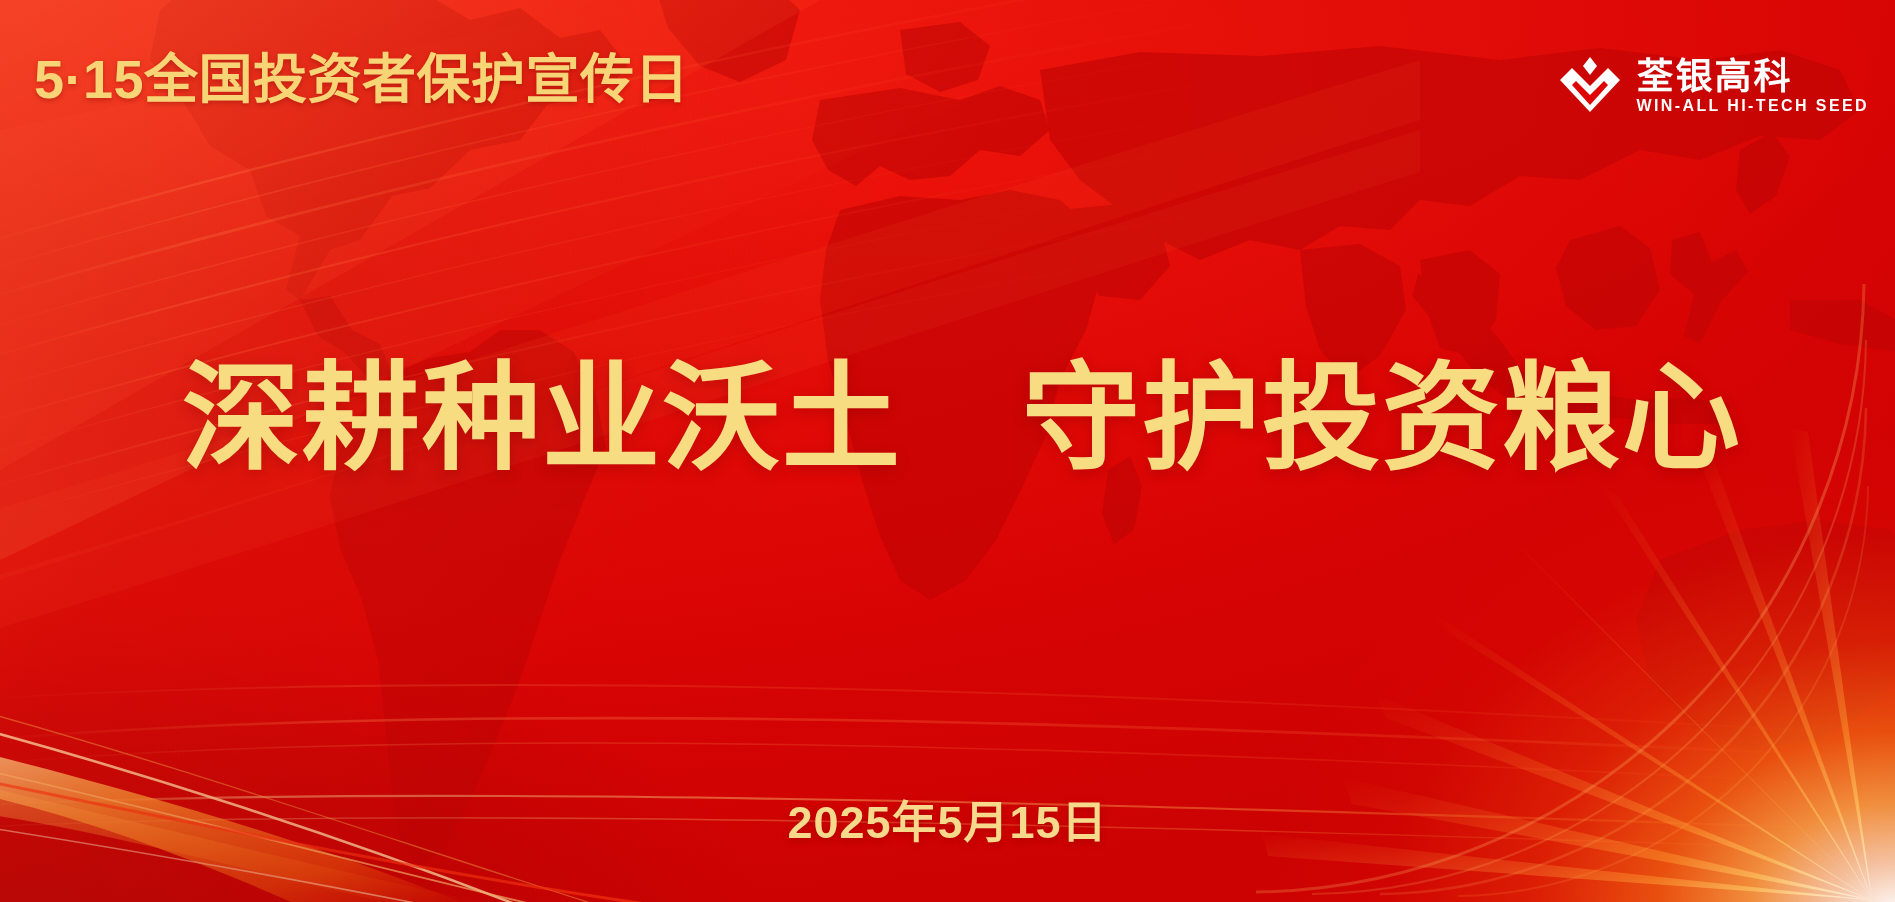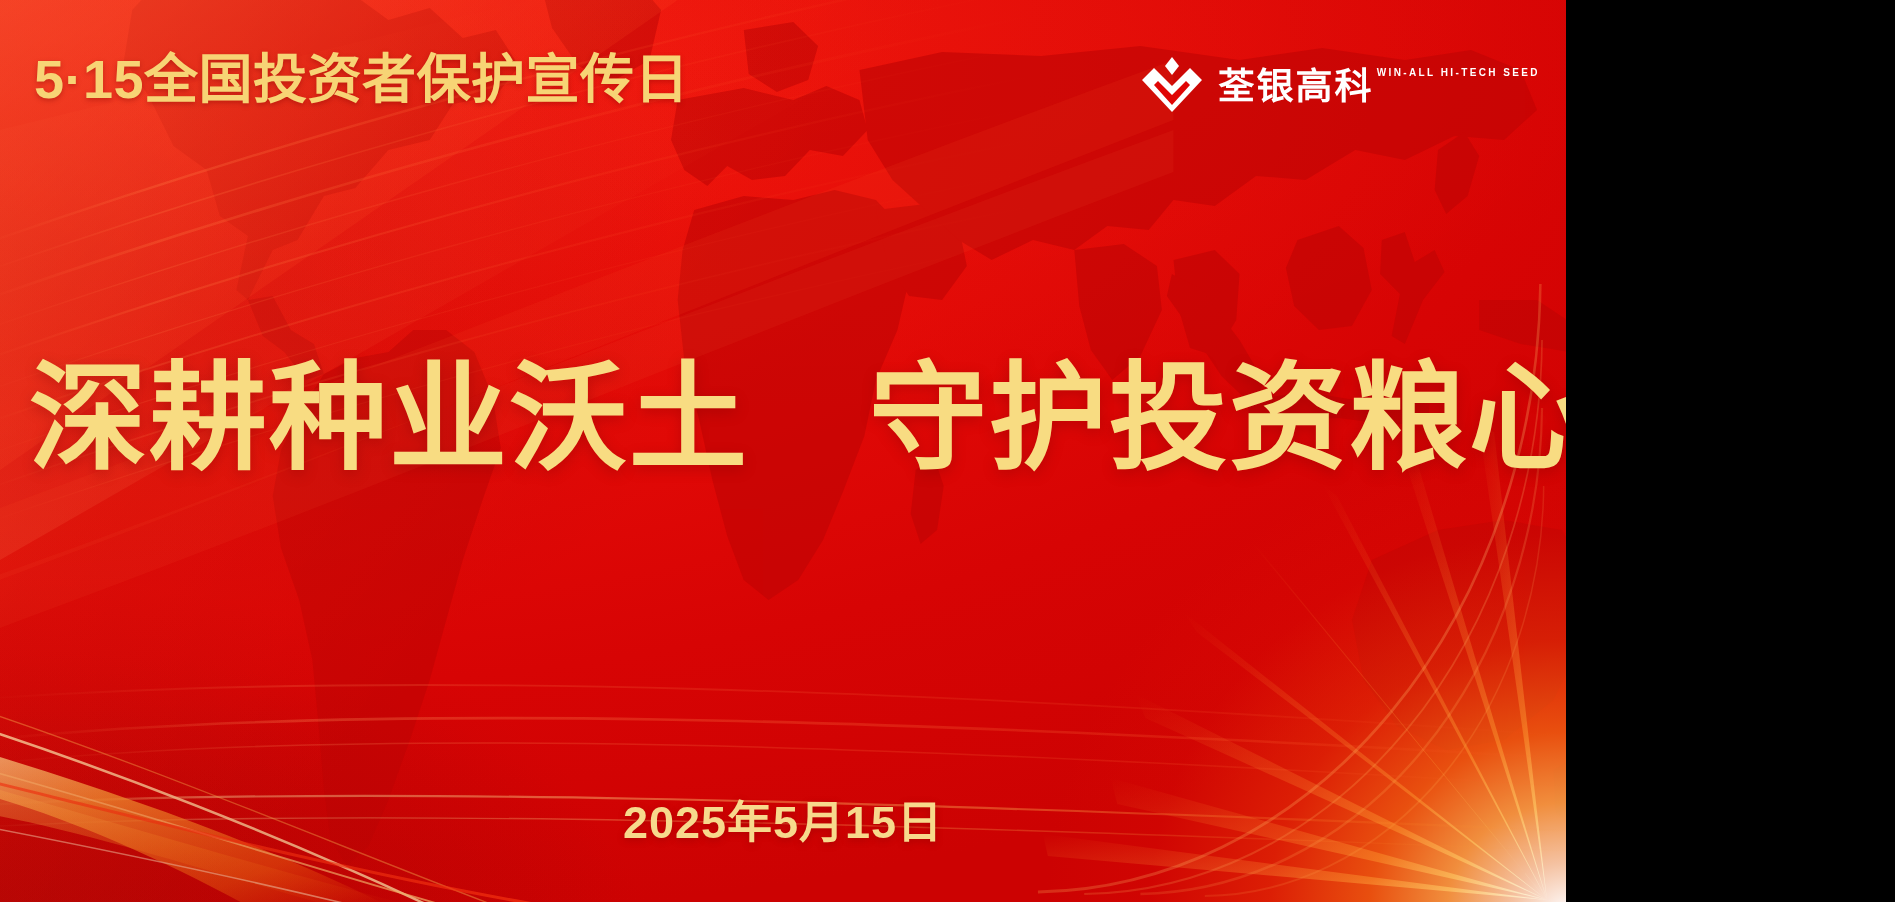--- a/index.html
+++ b/index.html
@@ -7,21 +7,21 @@
     margin: 0;
     padding: 0;
     background: #000;
   }
   body {
     font-family: "Liberation Sans", "DejaVu Sans", sans-serif;
   }
 
   #poster {
     position: relative;
-    width: 1566px;
+    width: 1895px;
     height: 902px;
     overflow: hidden;
     background: #e00505;
     user-select: none;
   }
 
   
   .bg-layer {
     position: absolute;
     inset: 0;
@@ -93,34 +93,34 @@
     top: 52px;
     display: flex;
     align-items: center;
     gap: 14px;
     height: 68px;
   }
   .brand-mark { width: 64px; height: 62px; flex: none; }
   .brand-mark svg { width: 100%; height: 100%; display: block; }
   .brand-text {
     display: flex;
-    flex-direction: row;
+    flex-direction: column;
     justify-content: center;
     gap: 3px;
   }
   .brand-cn {
     font-size: 37px;
     font-weight: 700;
     color: #ffffff;
     line-height: 1;
     letter-spacing: 2px;
     white-space: nowrap;
   }
   .brand-en {
-    font-size: 10px;
+    font-size: 16px;
     font-weight: 700;
     color: #ffffff;
     letter-spacing: 2.4px;
     line-height: 1;
     white-space: nowrap;
   }
 
   .headline {
     position: absolute;
     left: 0;

